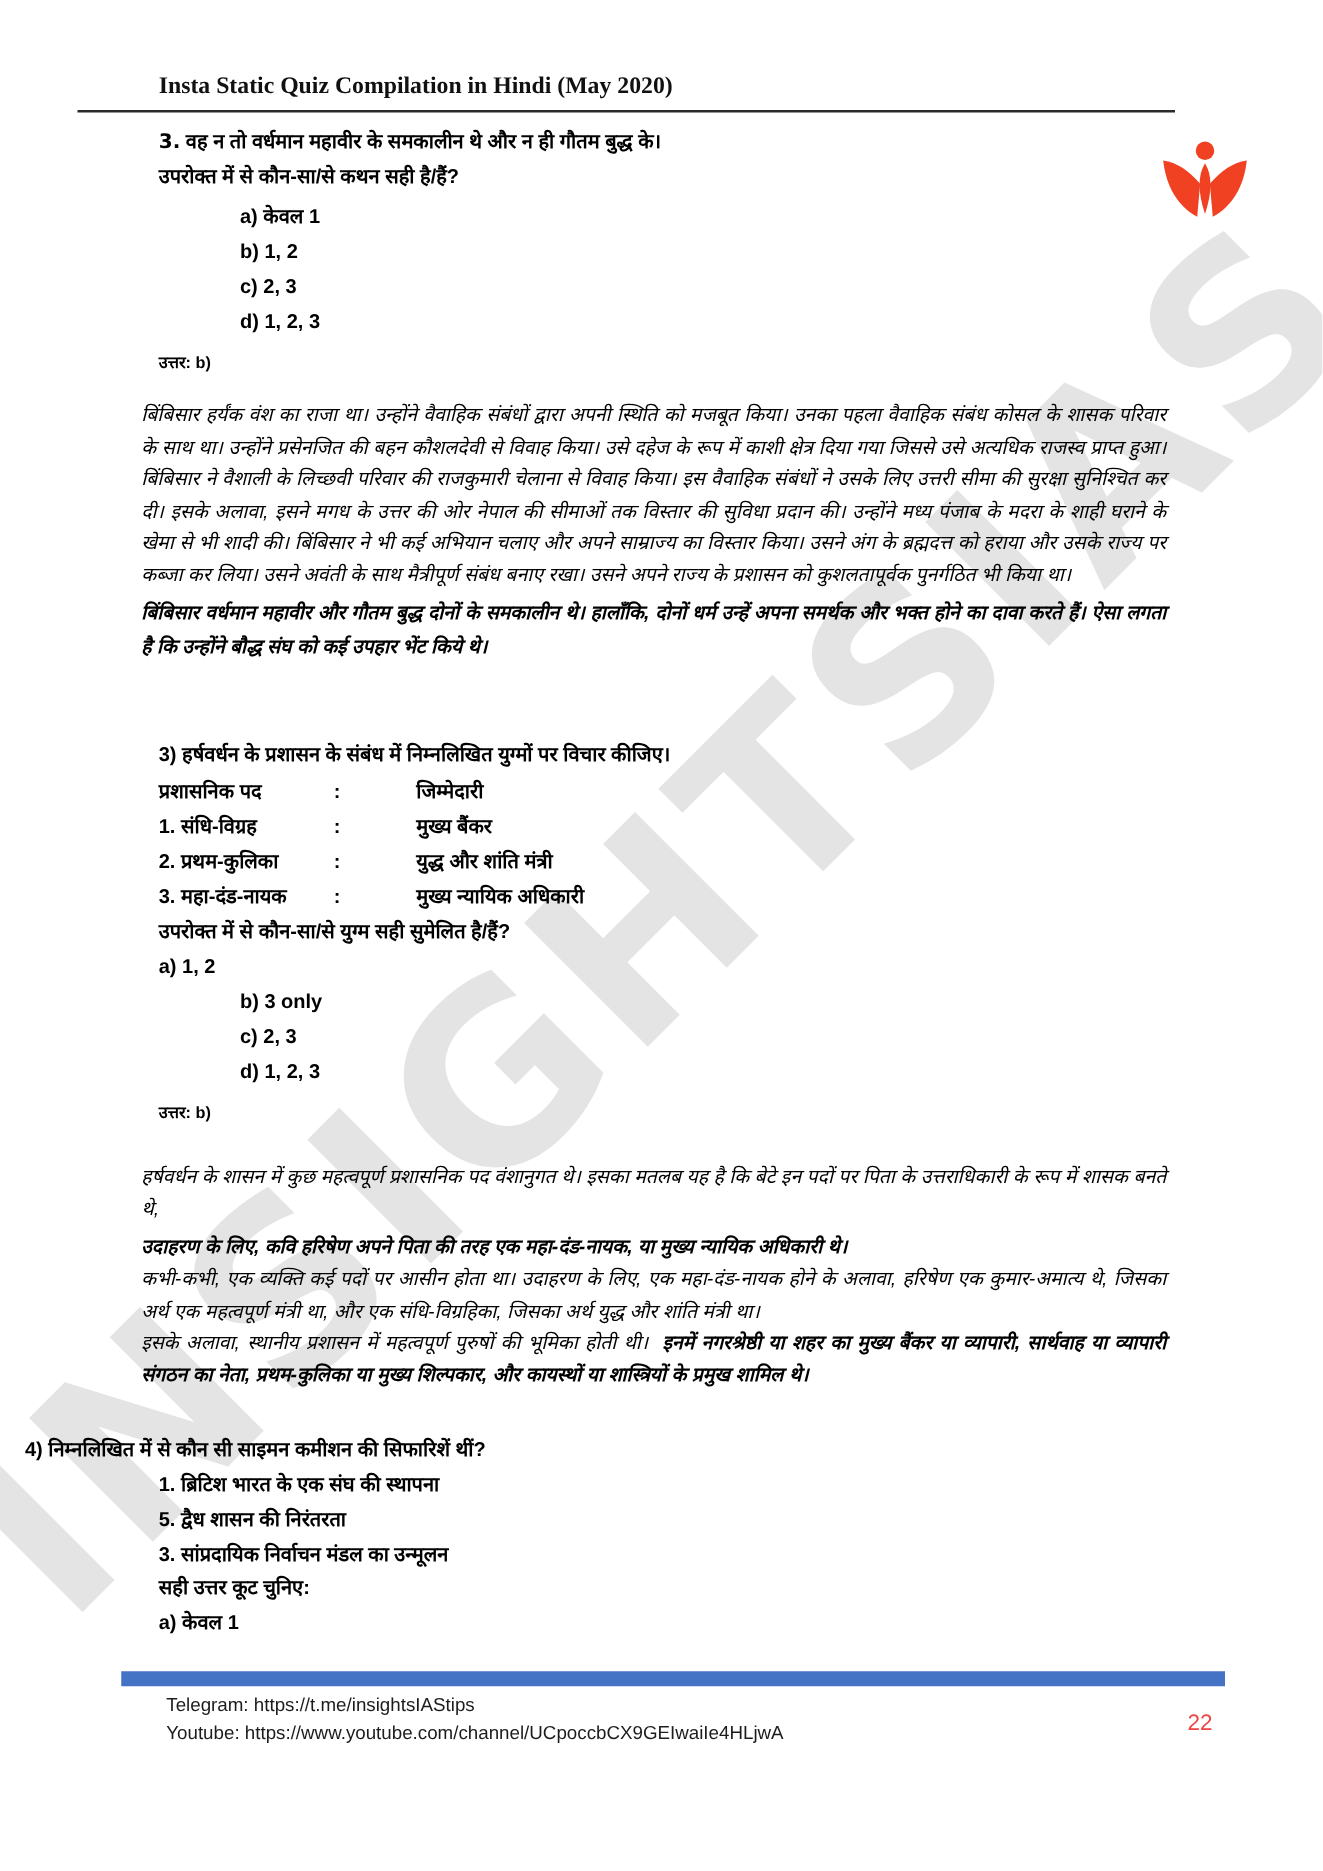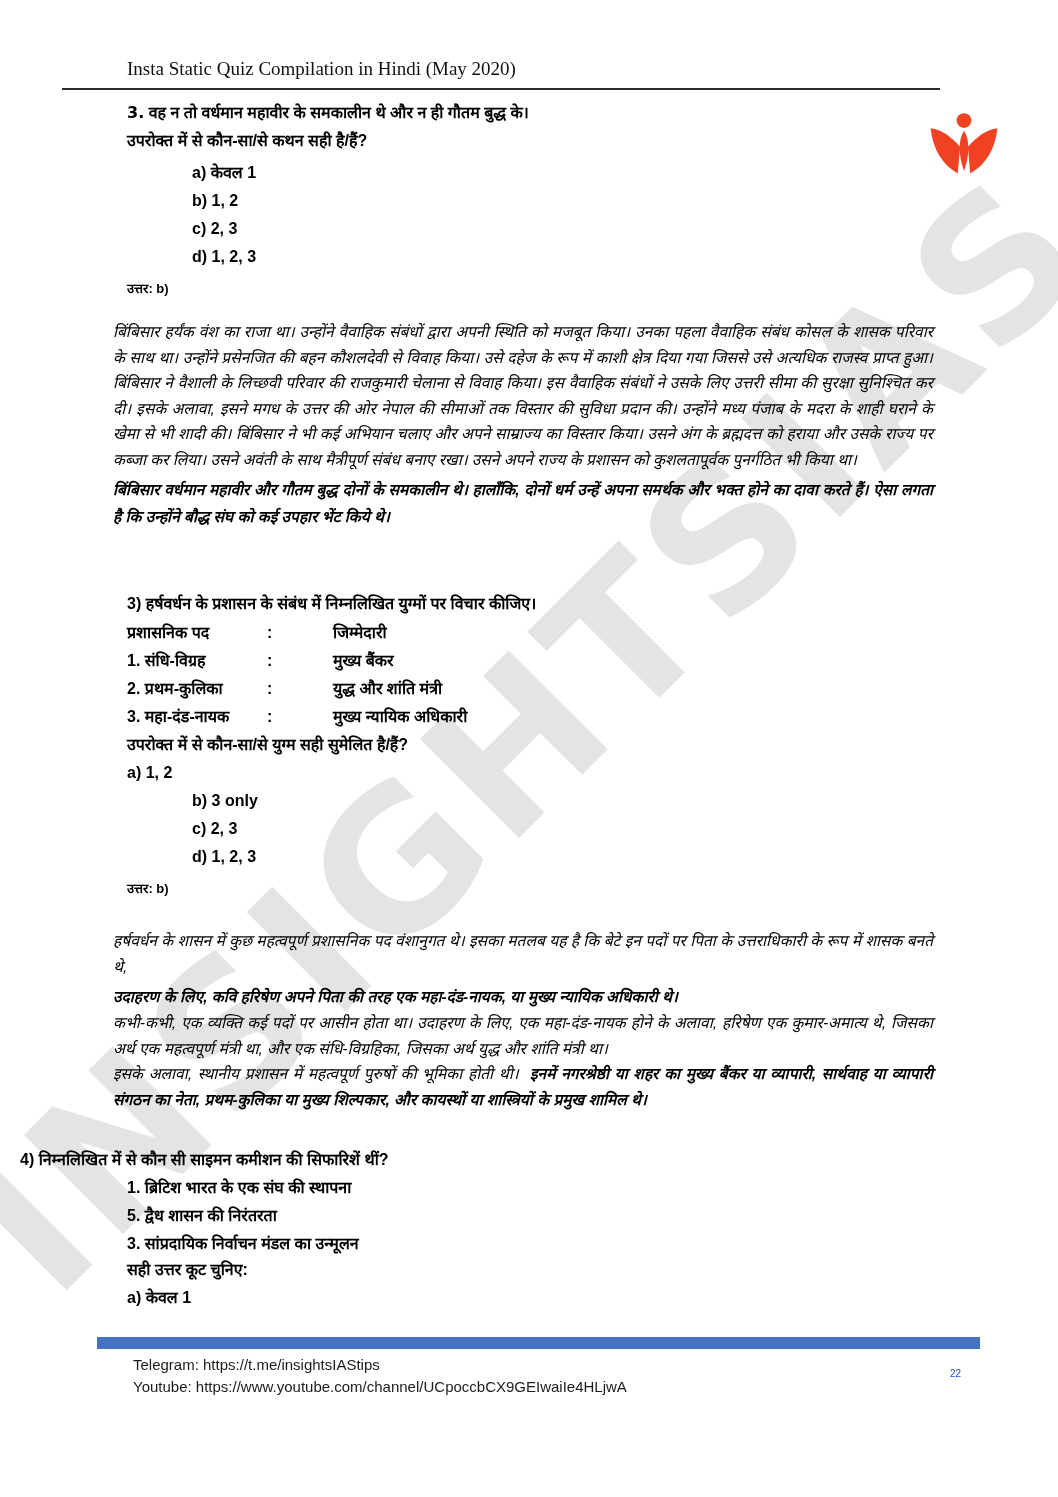--- a/index.html
+++ b/index.html
@@ -23,21 +23,21 @@
     color:#e4e4e4;
     white-space:nowrap;
     z-index:0;
     user-select:none;
   }
   
   .content { position:relative; z-index:2; }
   .hdr-title {
     margin:58px 0 0 127px;
     font-family:"Liberation Serif", serif;
-    font-weight:normal;
+    font-weight:bold;
     font-size:19px;
     color:#111;
   }
   .hdr-rule {
     margin:8px 0 0 62px;
     width:878px;
     border:none;
     border-top:2px solid #2b2b2b;
   }
   .logo {
@@ -82,21 +82,21 @@
     z-index:2;
   }
   .footer {
     position:absolute; left:133px; top:1354px;
     font-size:15px; line-height:22px; color:#1c1c1c;
     z-index:2;
   }
   .footer a { color:#1c1c1c; text-decoration:none; }
   .pagenum {
     position:absolute; left:950px; top:1368px;
-    font-size:10px; color:#1d4ed8;
+    font-size:18px; color:#ef4444;
     z-index:2;
   }
 </style>
 </head>
 <body>
 
 <div class="page">
 
   <div class="watermark" style="color: rgb(228, 228, 228);">INSIGHTSIAS</div>
 

